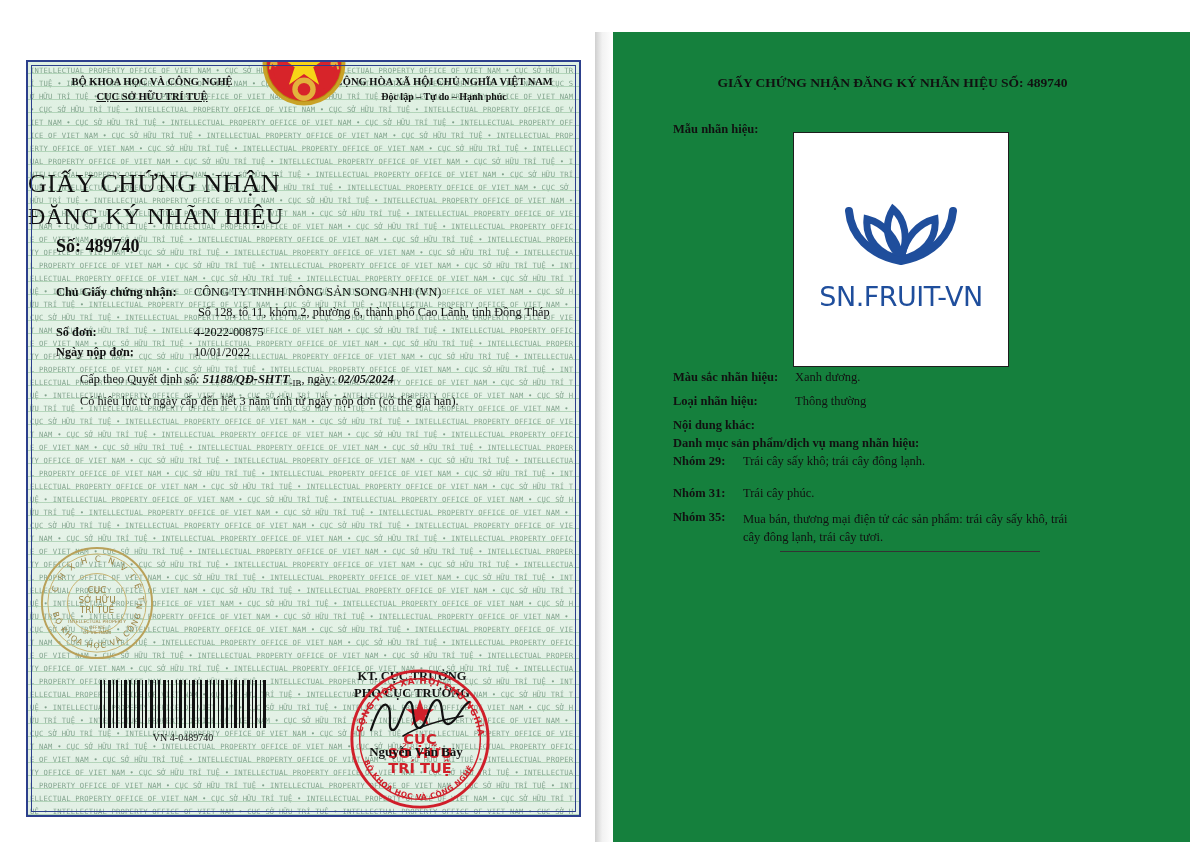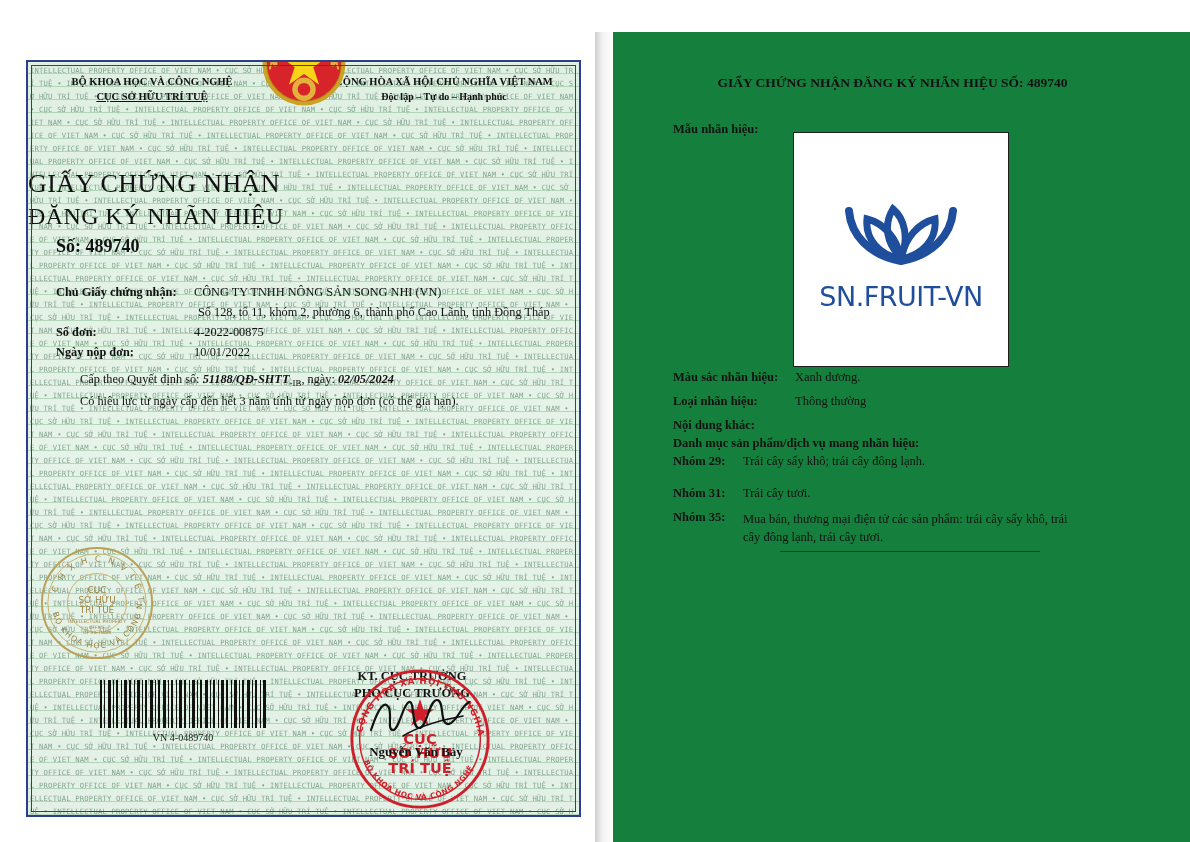--- a/index.html
+++ b/index.html
@@ -482,21 +482,21 @@
     <span class="nhom-lbl">Nhóm 29:</span>
   </div>
   <div class="nhom-row" style="left:148px; top:422px; width:330px;">
     <span>Trái cây sấy khô; trái cây đông lạnh.</span>
   </div>
 
   <div class="nhom-row" style="left:78px; top:454px;">
     <span class="nhom-lbl">Nhóm 31:</span>
   </div>
   <div class="nhom-row" style="left:148px; top:454px; width:330px;">
-    <span>Trái cây tươi.</span>
+    <span>Trái cây phúc.</span>
   </div>
 
   <div class="nhom-row" style="left:78px; top:478px;">
     <span class="nhom-lbl">Nhóm 35:</span>
   </div>
   <div class="nhom-row" style="left:148px; top:478px; width:335px; line-height:18px;">
     <span>Mua bán, thương mại điện tử các sản phẩm: trái cây sấy khô, trái cây đông lạnh, trái cây tươi.</span>
   </div>
 
   <div class="underline-rule"></div>

